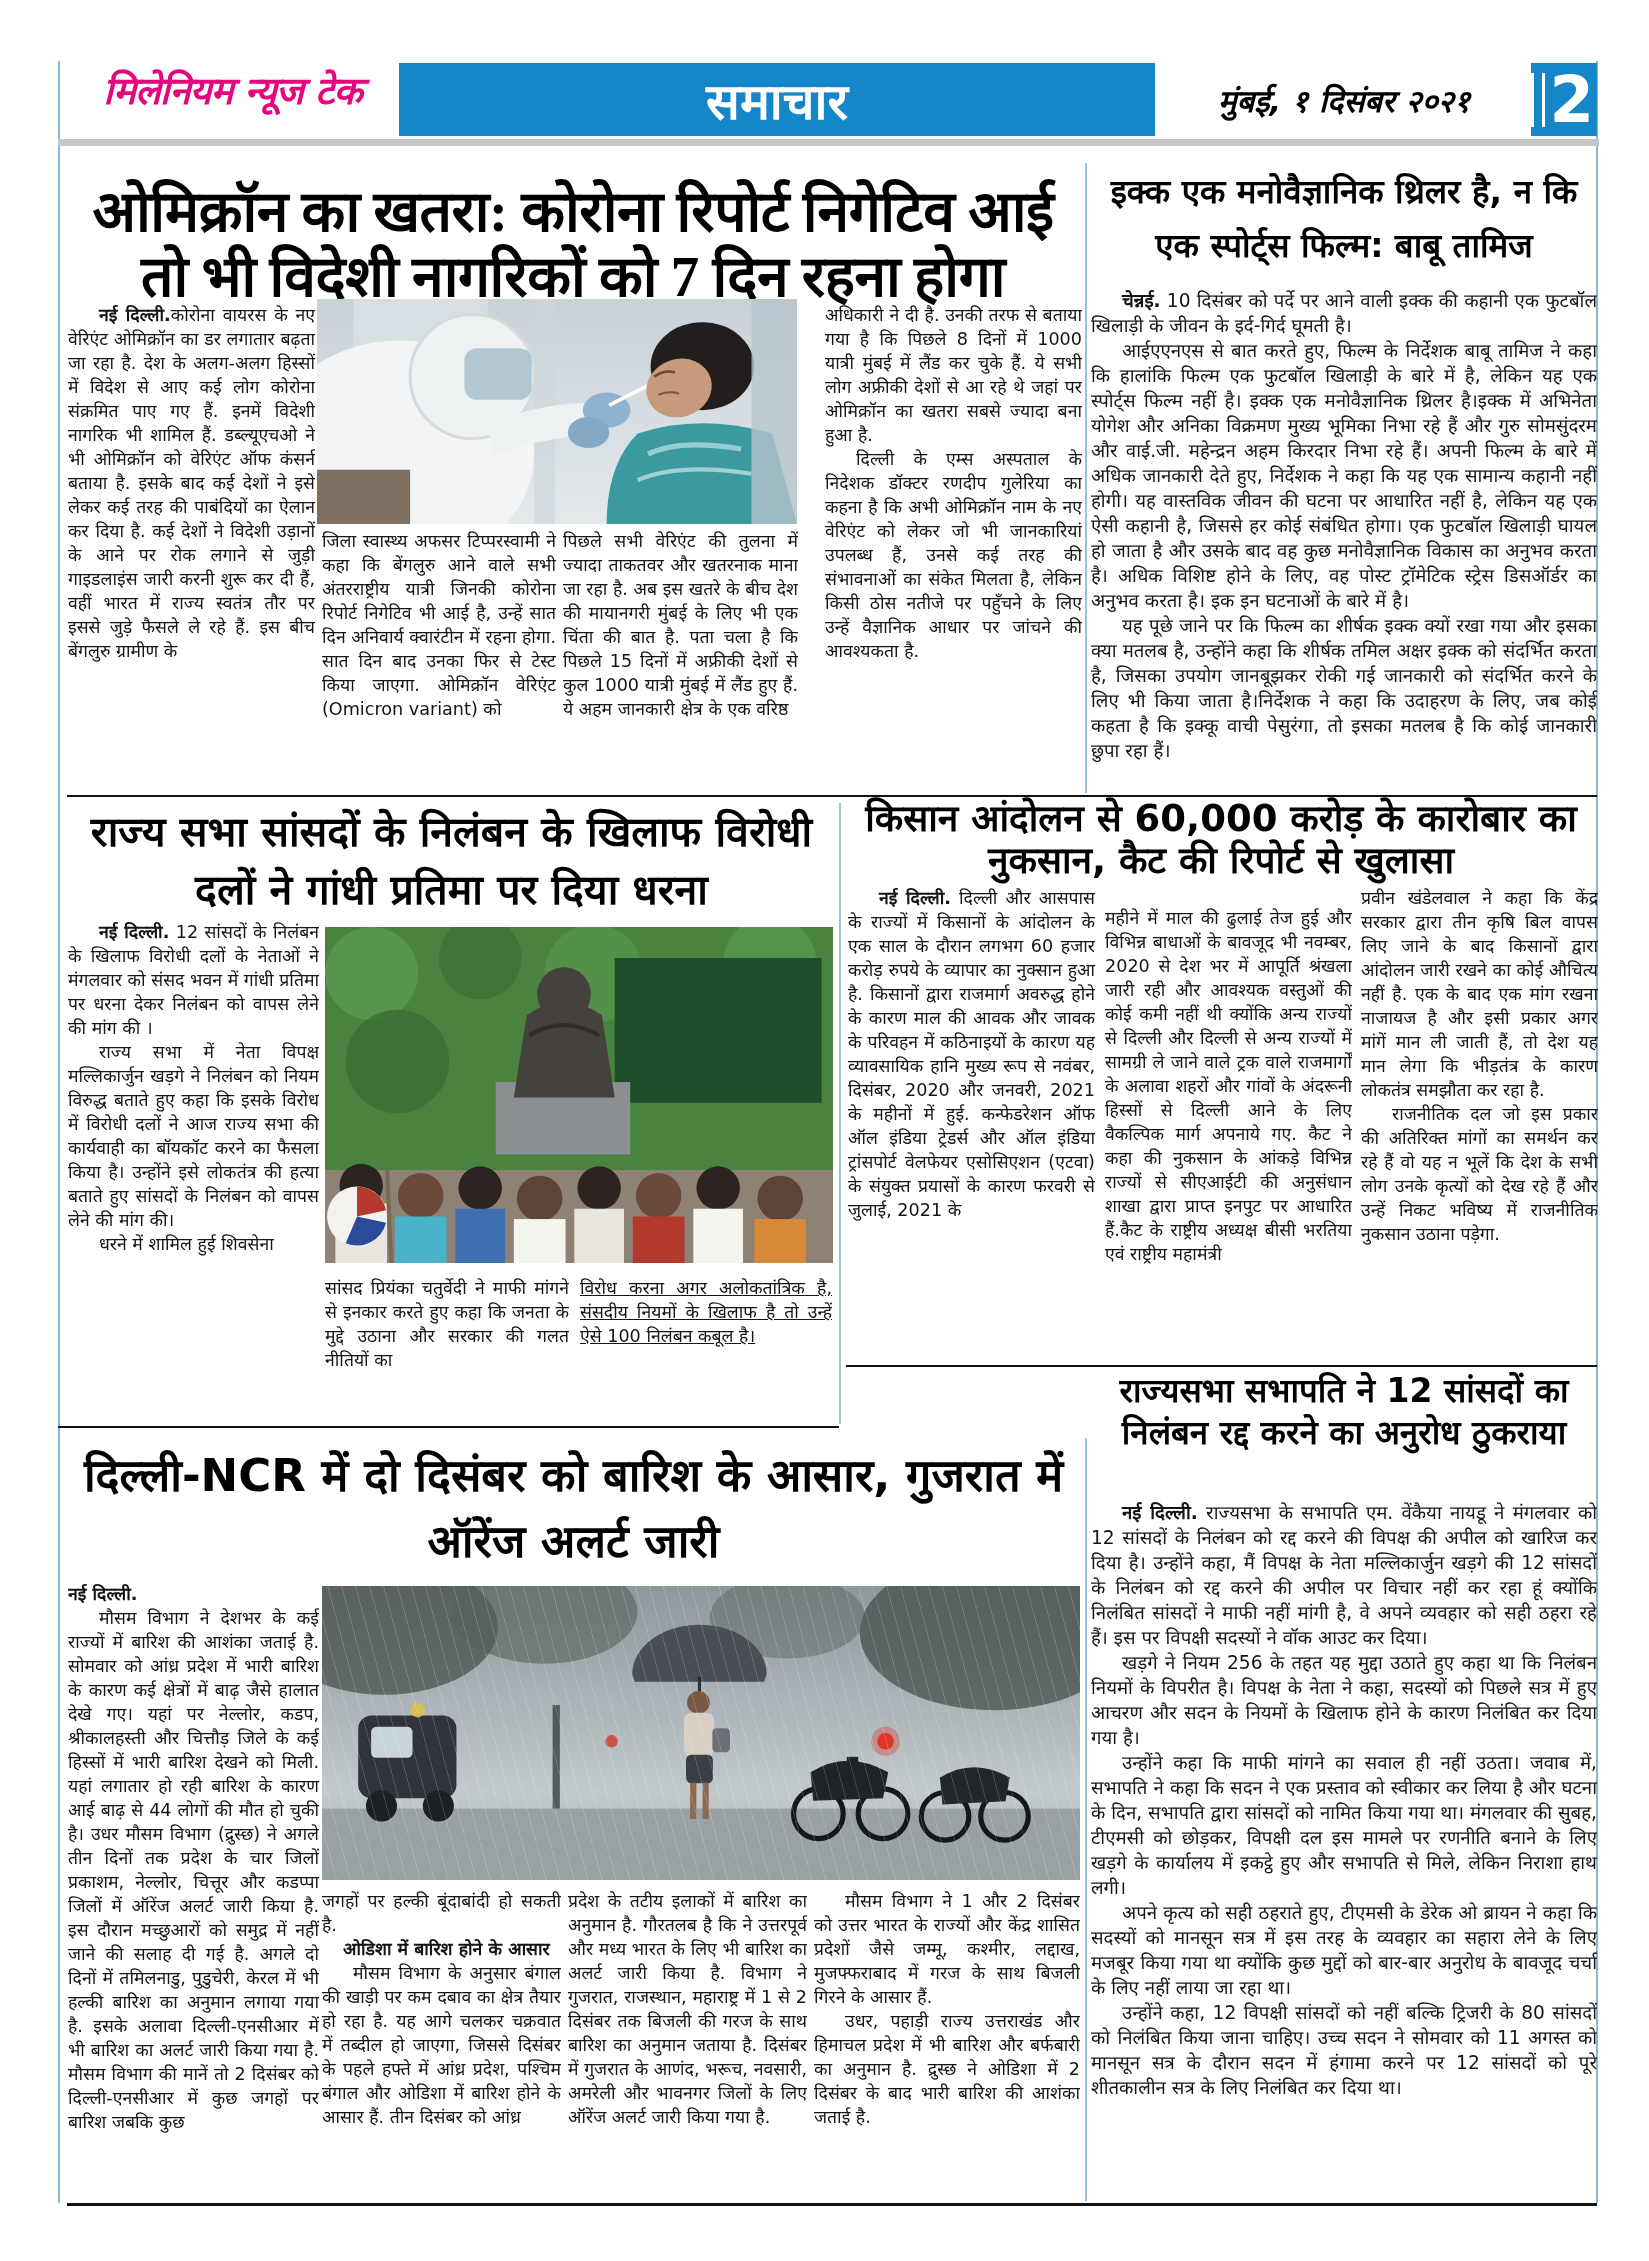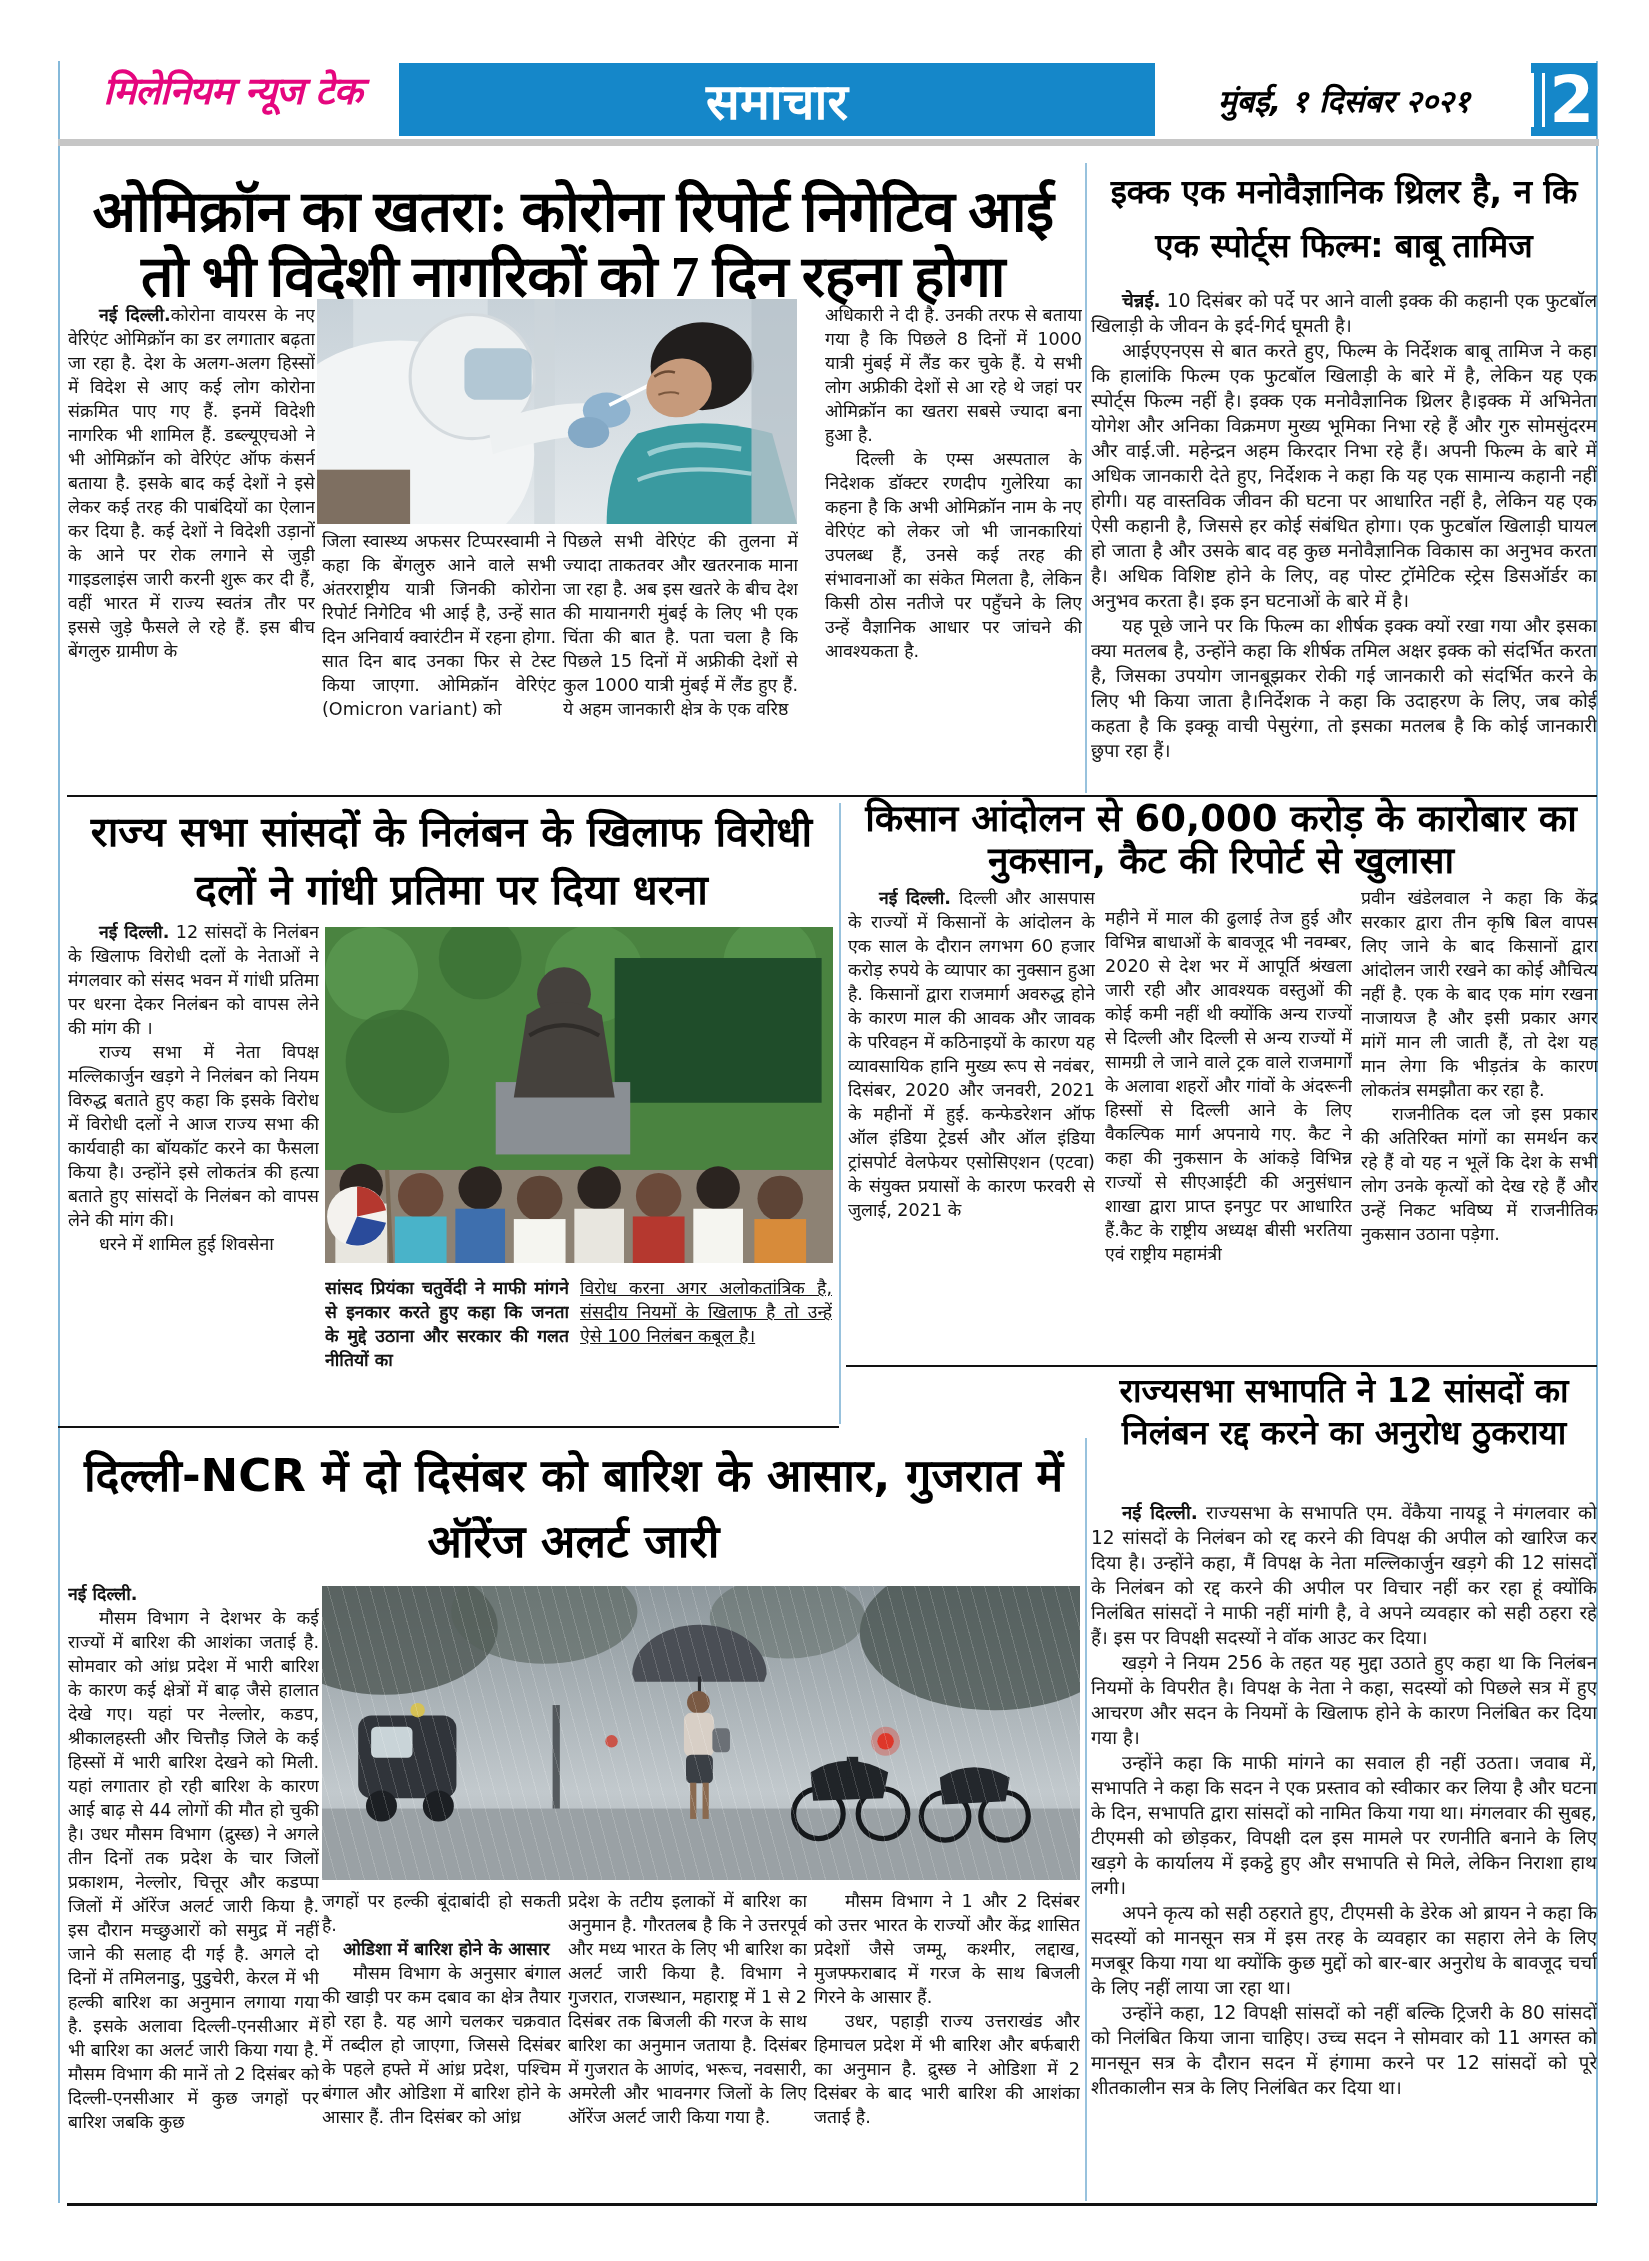--- a/index.html
+++ b/index.html
@@ -161,21 +161,21 @@
         <circle cx="880" cy="525" r="44" fill="#5d4436"></circle>
           <rect x="830" y="565" width="100" height="85" fill="#d78b3a"></rect>
       </g>
       <circle cx="62" cy="560" r="58" fill="#f4f2ee"></circle>
       <path d="M62,560 L62,502 A58,58 0 0,1 118,548 Z" fill="#b5382f"></path>
       <path d="M62,560 L118,572 A58,58 0 0,1 40,612 Z" fill="#2a4b9b"></path>
       <line x1="120" y1="470" x2="128" y2="650" stroke="#7a6a55" stroke-width="8"></line>
     </svg>
   </div>
 
-  <div class="abs col" style="left:325px;top:1276px;width:244px;height:149px;font-weight:bold;">
+  <div class="abs col" style="left:325px;top:1276px;width:244px;height:149px;">
     <p class="cont">सांसद प्रियंका चतुर्वेदी ने माफी मांगने से इनकार करते हुए कहा कि जनता के मुद्दे उठाना और सरकार की गलत नीतियों का</p>
   </div>
   <div class="abs col" style="left:580px;top:1276px;width:252px;height:149px;text-decoration:underline;">
     <p class="cont">विरोध करना अगर अलोकतांत्रिक है, संसदीय नियमों के खिलाफ है तो उन्हें ऐसे 100 निलंबन कबूल है।</p>
   </div>
 
   <div class="abs vdiv" style="left:839px;top:803px;height:621px;"></div>
   <div class="abs hl hl4">किसान आंदोलन से 60,000 करोड़ के कारोबार का नुकसान, कैट की रिपोर्ट से खुलासा</div>
   <div class="abs col" style="left:848px;top:886px;width:247px;height:476px;">
     <p><span class="dl">नई दिल्ली.</span> <span>दिल्ली और आसपास के राज्यों में किसानों के आंदोलन के एक साल के दौरान लगभग 60 हजार करोड़ रुपये के व्यापार का नुक्सान हुआ है. किसानों द्वारा राजमार्ग अवरुद्ध होने के कारण माल की आवक और जावक के परिवहन में कठिनाइयों के कारण यह व्यावसायिक हानि मुख्य रूप से नवंबर, दिसंबर, 2020 और जनवरी, 2021 के महीनों में हुई. कन्फेडरेशन ऑफ ऑल इंडिया ट्रेडर्स और ऑल इंडिया ट्रांसपोर्ट वेलफेयर एसोसिएशन (एटवा) के संयुक्त प्रयासों के कारण फरवरी से जुलाई, 2021 के</span></p>

